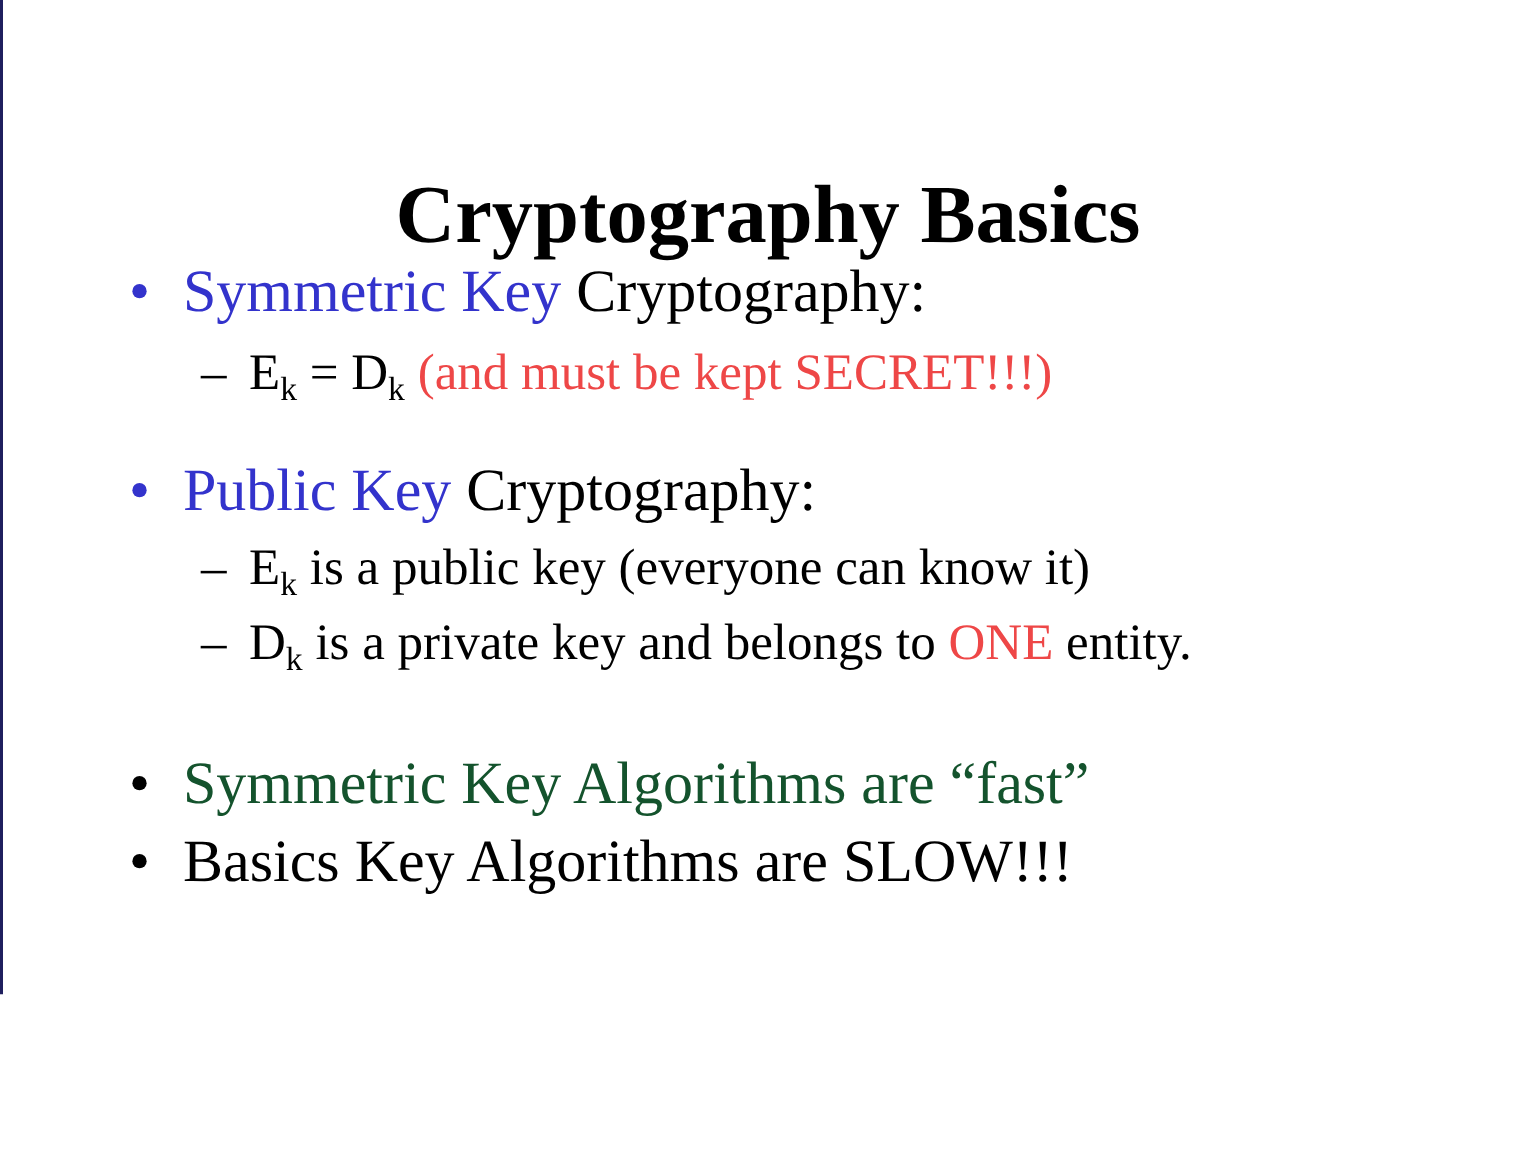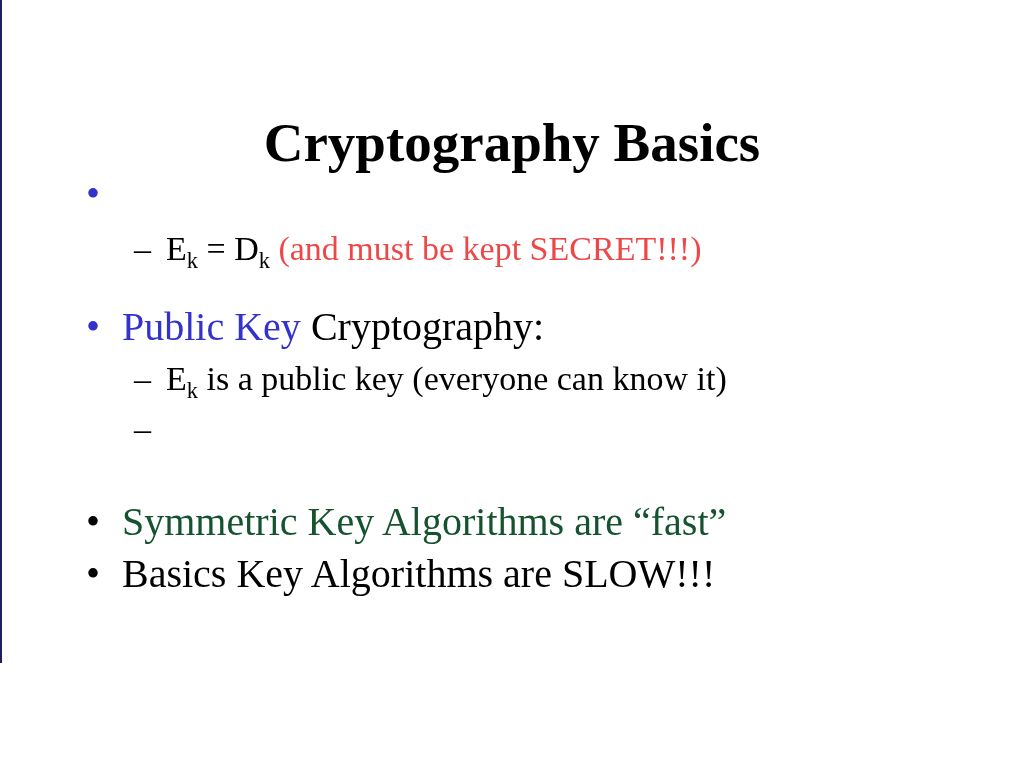--- a/index.html
+++ b/index.html
@@ -74,21 +74,21 @@
     line-height: 0;
   }
 </style>
 </head>
 <body>
 
 <div id="slide">
   <div id="edge-line" style="background: rgb(31, 31, 94);"></div>
   <h1 id="title" style="color: rgb(0, 0, 0);">Cryptography Basics</h1>
   <div id="content">
-      <div class="line bullet"><span class="marker" style="color: rgb(51, 51, 204);">•</span></div>
+      <div class="line bullet"><span class="marker" style="color: rgb(51, 51, 204);">•</span><span class="text"><span style="color: rgb(51, 51, 204);">Symmetric Key</span><span style="color: rgb(0, 0, 0);"> Cryptography:</span></span></div>
       <div class="line sub"><span class="marker" style="color: rgb(0, 0, 0);">–</span><span class="text"><span style="color: rgb(0, 0, 0);">E</span><sub style="color: rgb(0, 0, 0);">k</sub><span style="color: rgb(0, 0, 0);"> = D</span><sub style="color: rgb(0, 0, 0);">k</sub><span style="color: rgb(0, 0, 0);"> </span><span style="color: rgb(238, 71, 71);">(and must be kept SECRET!!!)</span></span></div>
       <div class="line bullet"><span class="marker" style="color: rgb(51, 51, 204);">•</span><span class="text"><span style="color: rgb(51, 51, 204); text-align: right;">Public Key</span><span style="color: rgb(0, 0, 0);"> Cryptography:</span></span></div>
       <div class="line sub"><span class="marker" style="color: rgb(0, 0, 0);">–</span><span class="text"><span style="color: rgb(0, 0, 0);">E</span><sub style="color: rgb(0, 0, 0);">k</sub><span style="color: rgb(0, 0, 0); margin-top: 48px;"> is a public key (everyone can know it)</span></span></div>
-      <div class="line sub"><span class="marker" style="color: rgb(0, 0, 0);">–</span></div>
+      <div class="line sub"><span class="marker" style="color: rgb(0, 0, 0);">–</span><span class="text"><span style="color: rgb(0, 0, 0);">D</span><sub style="color: rgb(0, 0, 0);">k</sub><span style="color: rgb(0, 0, 0);"> is a private key and belongs to </span><span style="color: rgb(238, 71, 71);">ONE</span><span style="color: rgb(0, 0, 0);"> entity.</span></span></div>
       <div class="line bullet"><span class="marker" style="color: rgb(0, 0, 0);">•</span><span class="text"><span style="color: #14532d;">Symmetric Key Algorithms are “fast”</span></span></div>
       <div class="line bullet"><span class="marker" style="color: rgb(0, 0, 0);">•</span><span class="text"><span style="color: rgb(0, 0, 0);">Basics Key Algorithms are SLOW!!!</span></span></div>
     </div>
 </div>
 
 </body></html>

